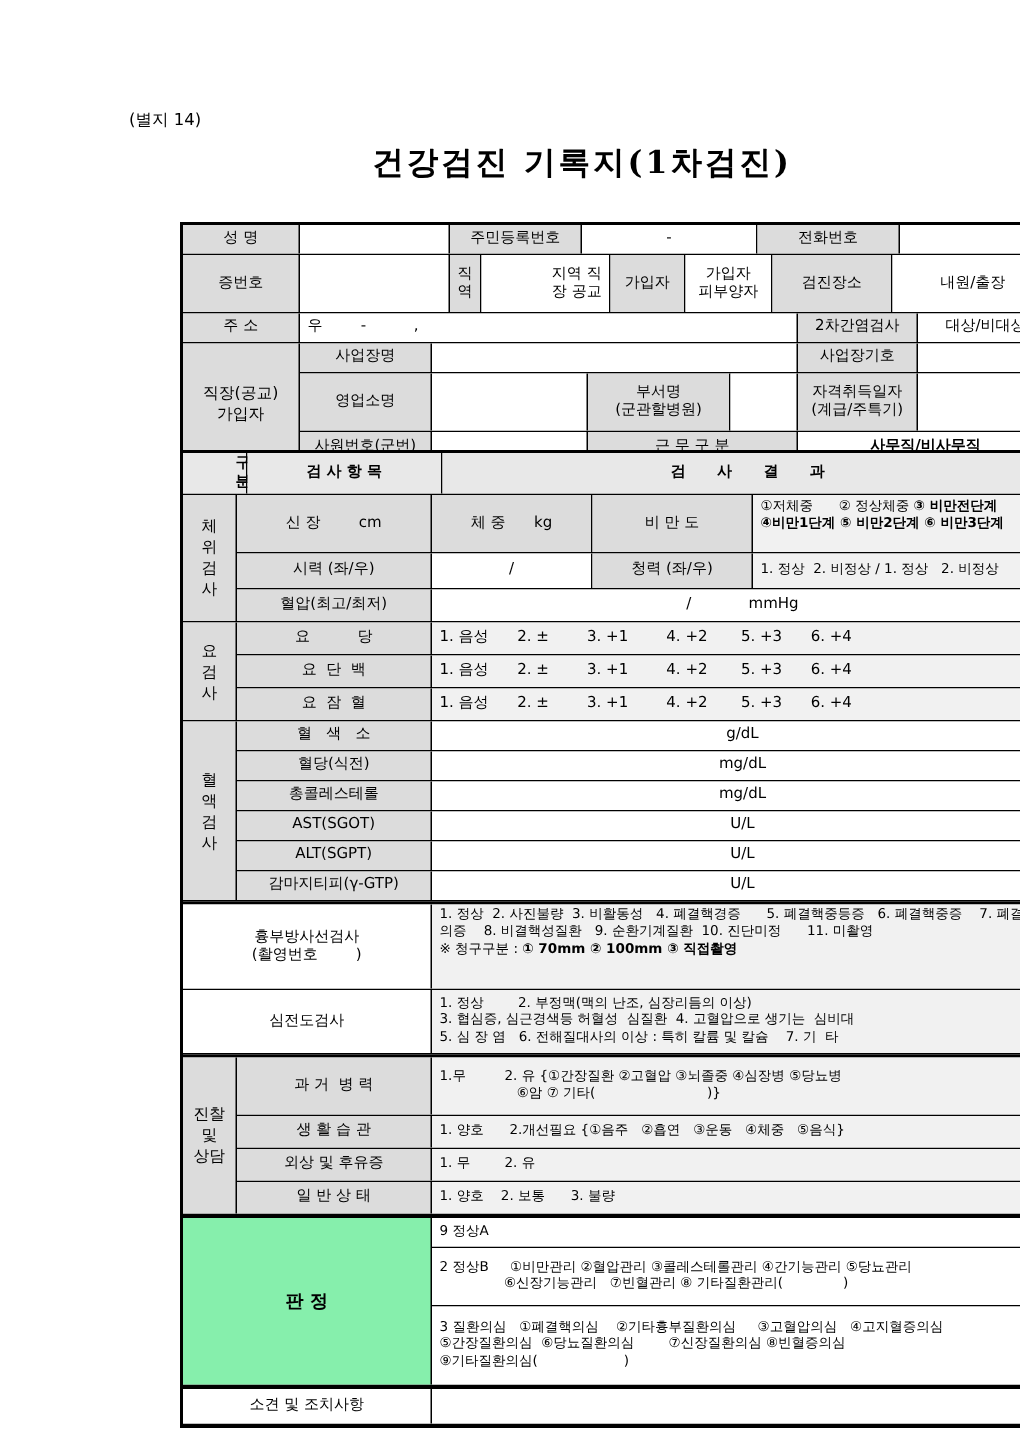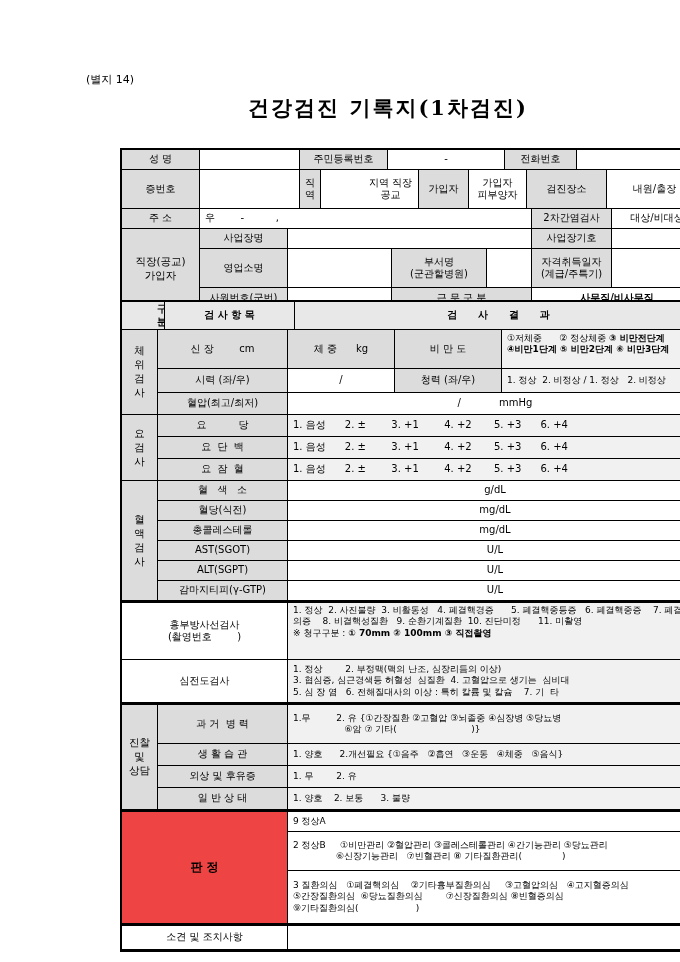--- a/index.html
+++ b/index.html
@@ -22,24 +22,24 @@
   .val { background: #ffffff; }
   .left { justify-content: flex-start; text-align: left; padding-left: 5px; }
   .bold { font-weight: bold; }
   .sm { font-size: 9px; }
   .vcell { width: 36px; display: flex; align-items: center; justify-content: center;
            border-right: 1px solid #000; background: #dcdcdc; white-space: pre-line; text-align: center; font-size: 10.5px; }
   .stack { flex: 1; display: flex; flex-direction: column; }
   .stack .row { display: flex; border-bottom: 1px solid #000; flex: 1; align-items: stretch; }
   .stack .row:last-child { border-bottom: none; }
   
-  .w36{width:36px;padding-left:40px;} .w78{width:78px;} .w80{width:80px;} .w86{width:98px;padding-left:44px;}
+  .w36{width:36px;padding-left:40px;} .w78{width:78px;} .w80{width:80px;} .w86{width:86px;padding-left:44px;}
   .w88{width:88px;} .w90{width:90px;} .w95{width:95px;} .w100{width:100px;} .w104{width:104px;}
   .w107{width:107px;} .w117{width:117px;} .w125{width:125px;} .w130{width:130px;}
-  .w140{width:140px;} .w166{width:166px;} .w244{width:244px;} .w38{width:21px;} .w45{width:45px;} .w50{width:50px;} .w58{width:58px;} .w72{width:72px;}
+  .w140{width:140px;} .w166{width:166px;} .w244{width:244px;} .w38{width:21px;} .w45{width:45px;} .w50{width:50px;} .w58{width:58px;} .w72{width:95px;}
   .grow { flex: 1; }
   
   .h19{min-height:19px;} .h21{min-height:21px;} .h23{min-height:23px;} .h38{min-height:38px;} .h42{min-height:42px;} .h52{min-height:52px;} .h56{min-height:56px;}
   .hdr { background:#e8e8e8; font-weight:bold; }
 </style>
 </head>
 <body>
 
 <div class="page">
 
@@ -224,21 +224,21 @@
           <div class="cell opt sm endc grow">1. 무        2. 유</div>
         </div>
         <div class="row">
           <div class="cell lbl w130 h21">일 반 상 태</div>
           <div class="cell opt sm endc grow">1. 양호    2. 보통      3. 불량</div>
         </div>
       </div>
     </div>
 
     <div class="sec thick">
-      <div class="vcell bold" style="width:166px;background:#ef4444;font-size:12px">판    정</div>
+      <div class="vcell bold" style="width:166px;background:#86efac;font-size:12px">판    정</div>
       <div class="stack">
         <div class="row">
           <div class="cell opt sm endc grow h19" style="background:#fff">9 정상A</div>
         </div>
         <div class="row">
           <div class="cell opt sm endc grow h38" style="background:#fff">2 정상B     ①비만관리 ②혈압관리 ③콜레스테롤관리 ④간기능관리 ⑤당뇨관리
                ⑥신장기능관리   ⑦빈혈관리 ⑧ 기타질환관리(              )</div>
         </div>
         <div class="row">
           <div class="cell opt sm endc grow h52" style="background:#fff">3 질환의심   ①폐결핵의심    ②기타흉부질환의심     ③고혈압의심   ④고지혈증의심

